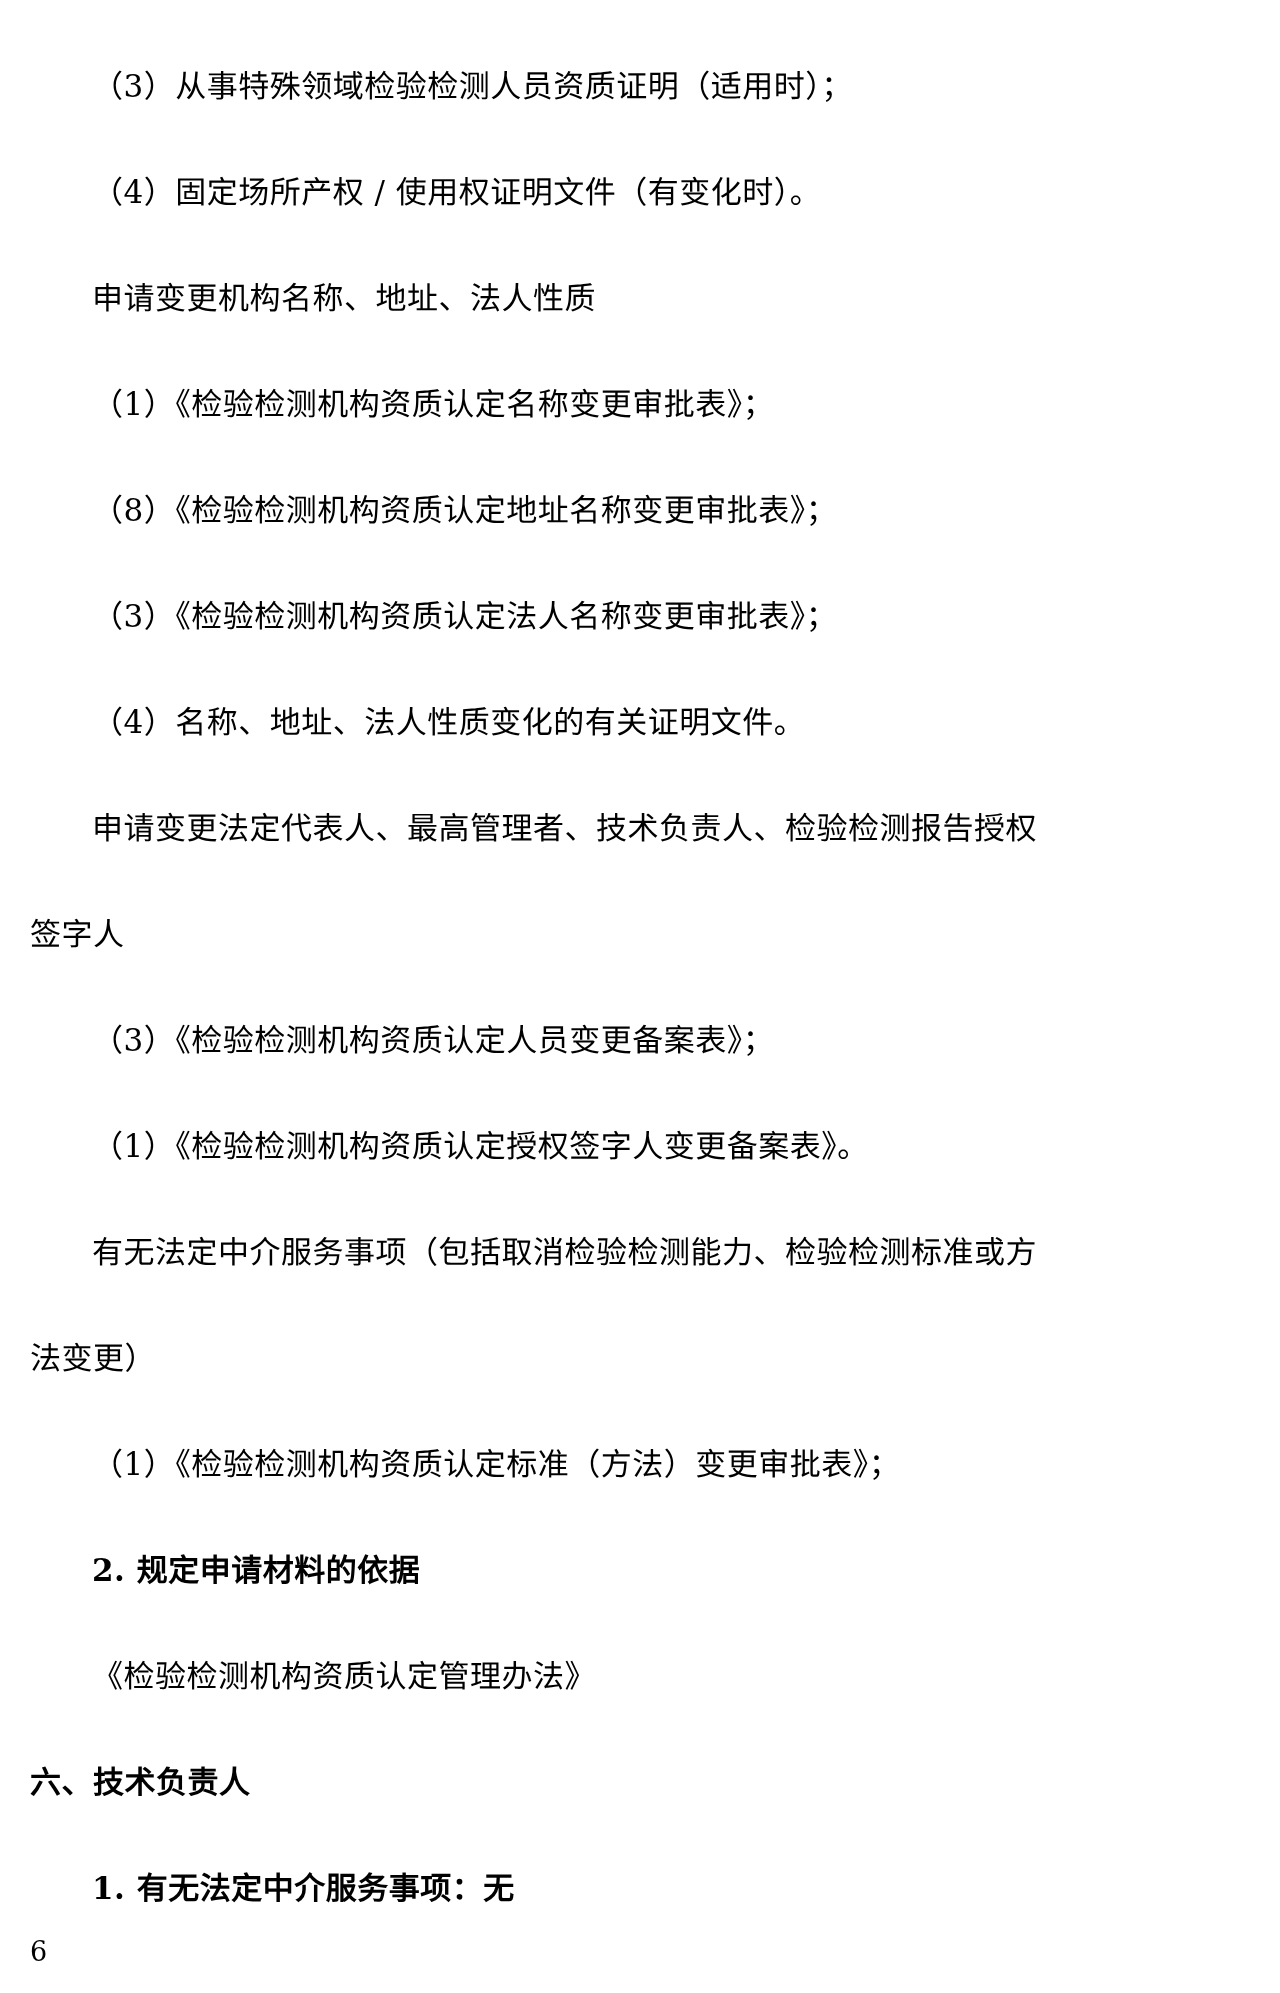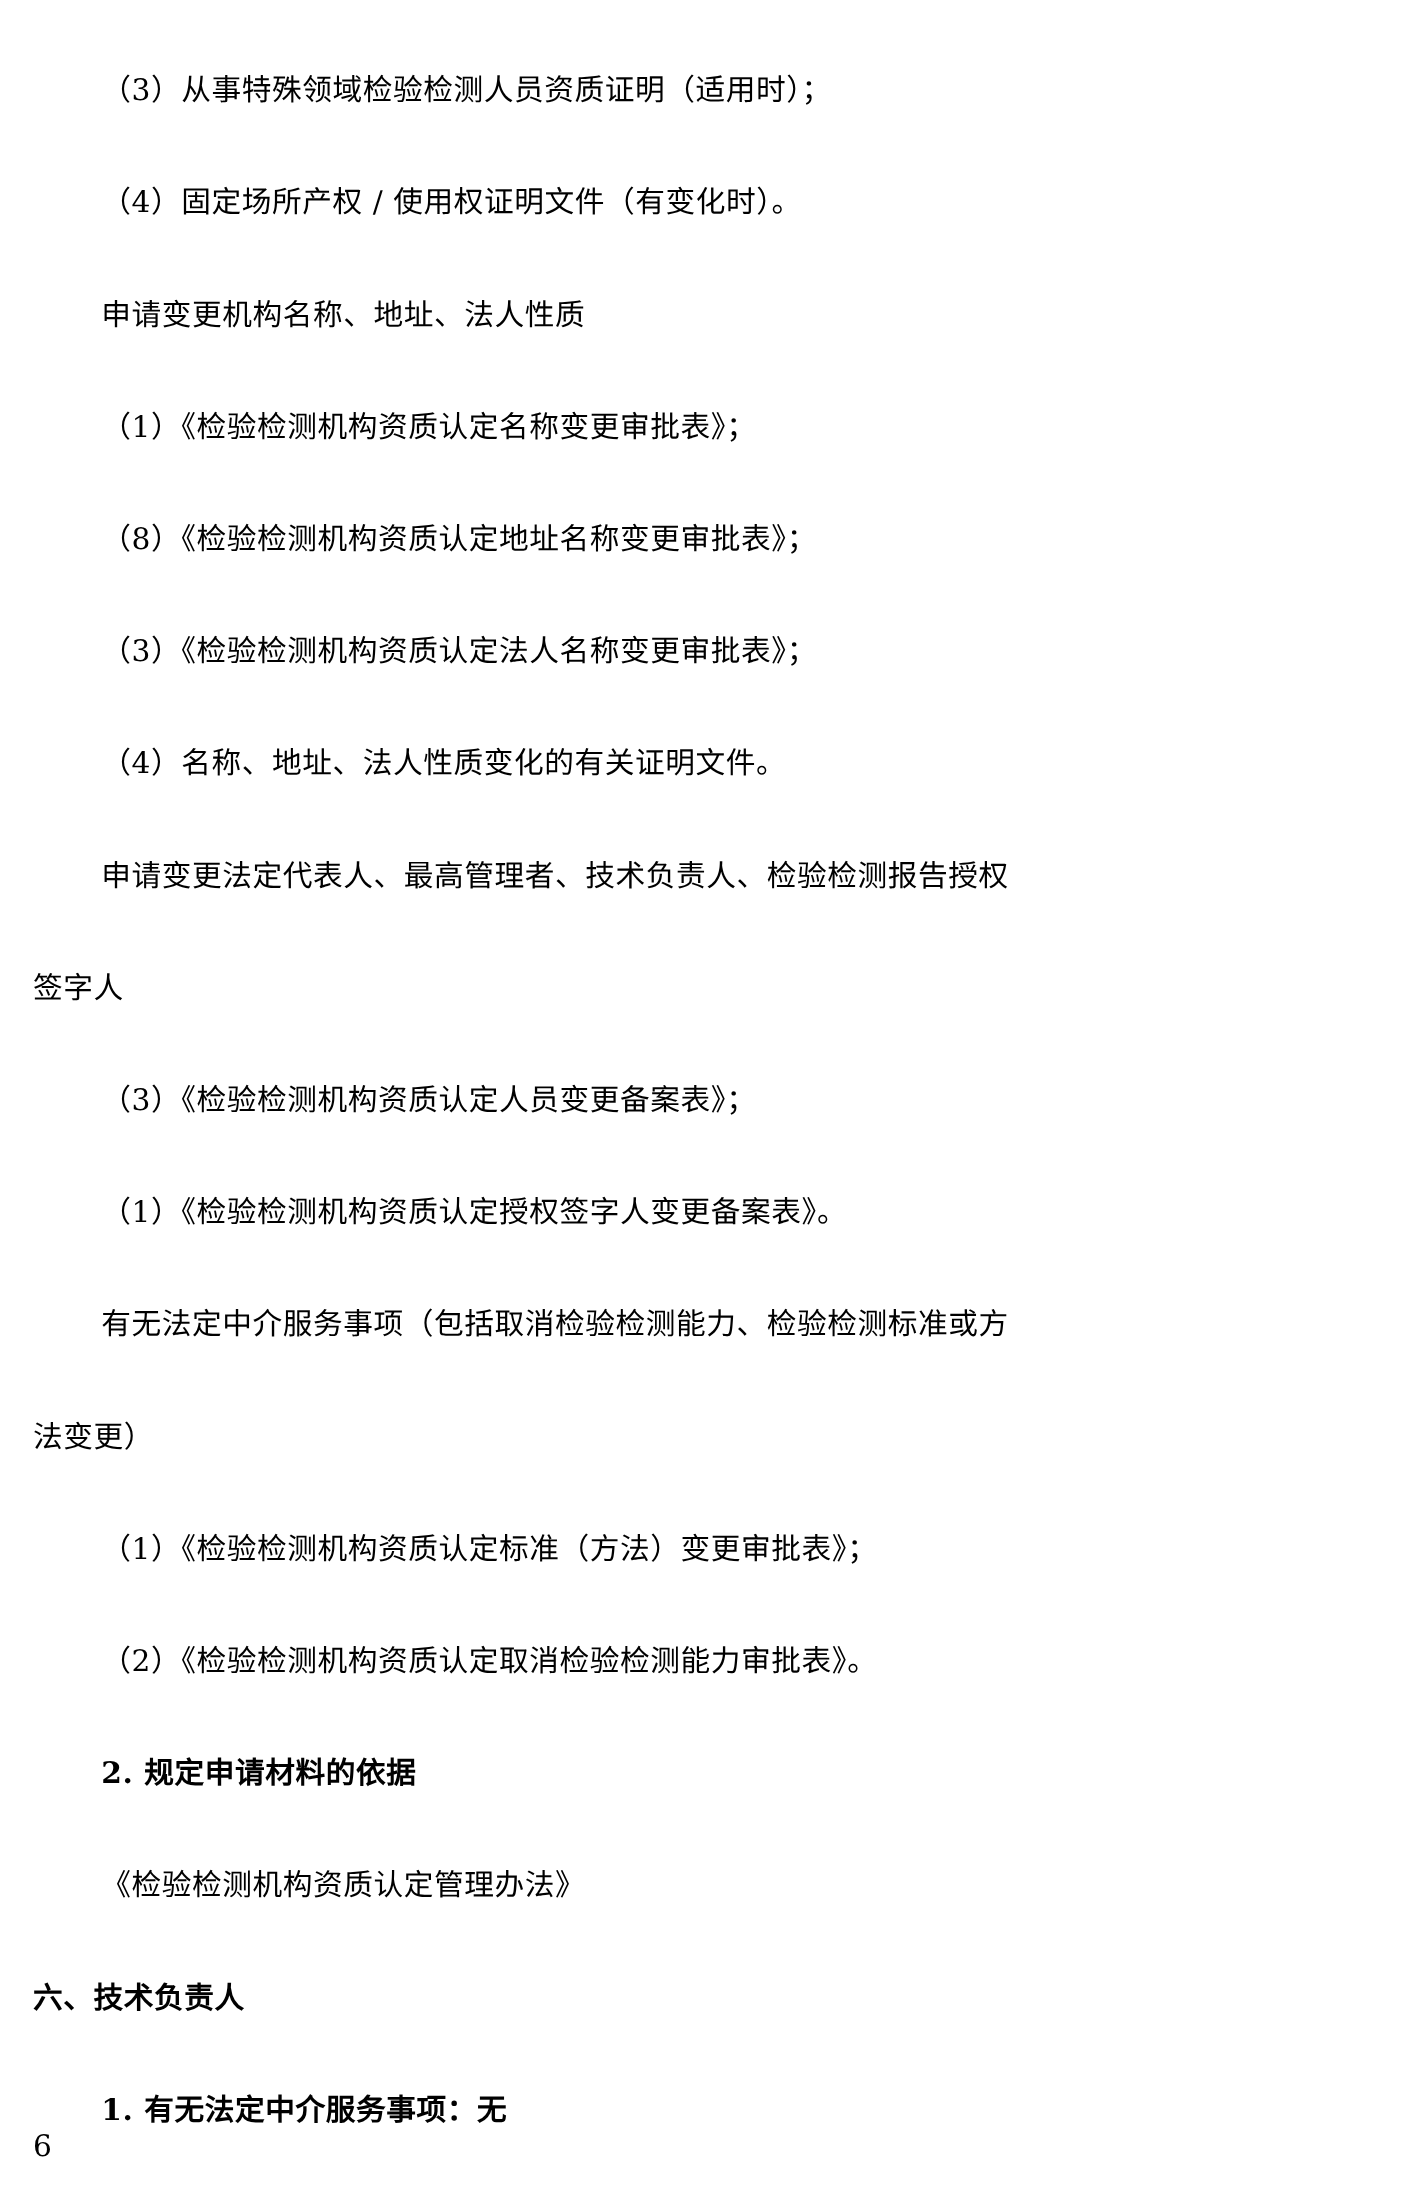--- a/index.html
+++ b/index.html
@@ -16,21 +16,21 @@
     overflow: hidden;
   }
   .page {
     box-sizing: border-box;
     width: 1280px;
     height: 1993px;
     padding: 18px 60px 0 30px;
     position: relative;
   }
   .line {
-    font-size: 27px;
+    font-size: 31px;
     line-height: 75px;
     letter-spacing: 0.5px;
     white-space: pre-wrap;
     text-align: justify;
   }
   .indent {
     text-indent: 62px;
   }
   .noindent {
     text-indent: 0;
@@ -59,20 +59,19 @@
   <p class="line indent">（8）《检验检测机构资质认定地址名称变更审批表》；</p>
   <p class="line indent">（3）《检验检测机构资质认定法人名称变更审批表》；</p>
   <p class="line indent">（4）名称、地址、法人性质变化的有关证明文件。</p>
   <p class="line indent">申请变更法定代表人、最高管理者、技术负责人、检验检测报告授权</p>
   <p class="line noindent">签字人</p>
   <p class="line indent">（3）《检验检测机构资质认定人员变更备案表》；</p>
   <p class="line indent">（1）《检验检测机构资质认定授权签字人变更备案表》。</p>
   <p class="line indent">有无法定中介服务事项（包括取消检验检测能力、检验检测标准或方</p>
   <p class="line noindent">法变更）</p>
   <p class="line indent">（1）《检验检测机构资质认定标准（方法）变更审批表》；</p>
-  <p class="line indent">（2）《检验检测机构资质认定取消检验检测能力审批表》。</p>
   <p class="line indent bold">2. 规定申请材料的依据</p>
   <p class="line indent">《检验检测机构资质认定管理办法》</p>
   <p class="line noindent bold">六、技术负责人</p>
   <p class="line indent bold">1. 有无法定中介服务事项：无</p>
 
   <div class="page-number">6</div>
 </div>
 
 </body></html>

